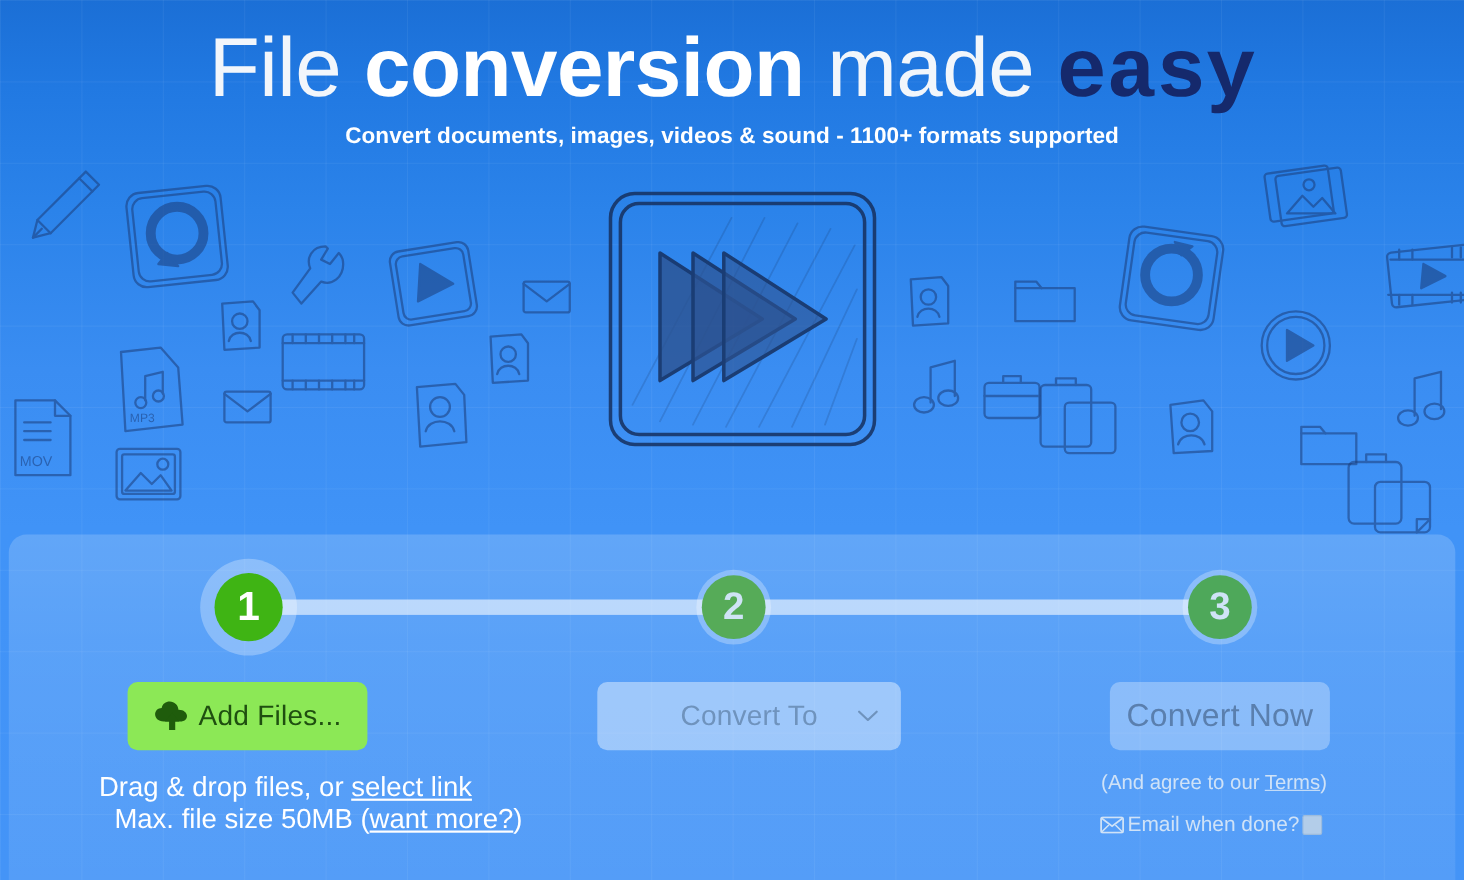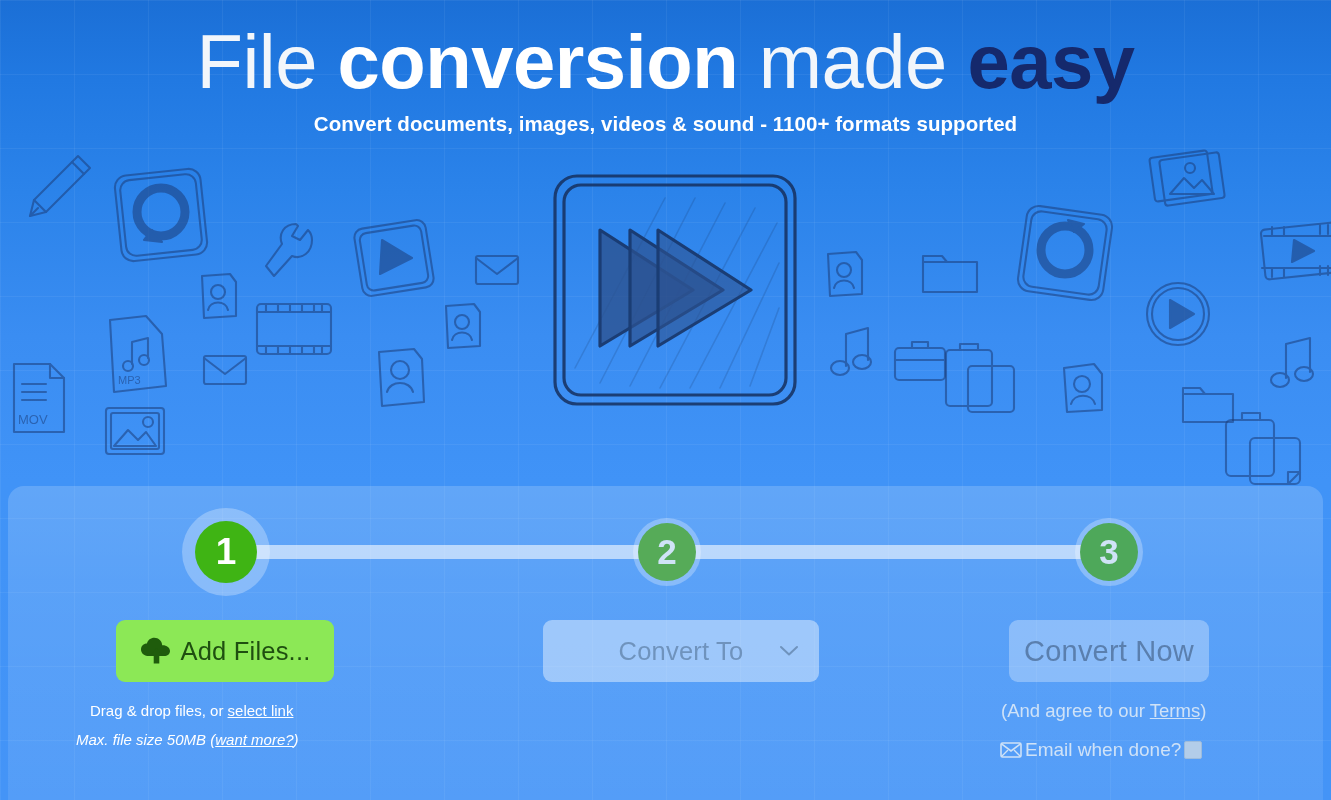--- a/index.html
+++ b/index.html
@@ -46,21 +46,21 @@
     text-align: center;
   }
   #headline {
     font-size: 76px;
     line-height: 92px;
     letter-spacing: -0.5px;
     white-space: nowrap;
   }
   .hl-light { color: #f2f6fb; font-weight: 400; }
   .hl-bold  { color: #ffffff; font-weight: 700; }
-  .hl-dark  { color: #15296c; font-weight: 700; }
+  .hl-dark  { color: #15296c; font-weight: 700; font-family: Liberation Mono, monospace; }
 
   #subtitle {
     position: absolute;
     top: 112px;
     left: 0;
     width: 100%;
     text-align: center;
     color: #ffffff;
     font-size: 20.5px;
     font-weight: 700;
@@ -219,25 +219,25 @@
   #convert-now-label {
     color: #5a7fae;
     font-size: 29px;
     letter-spacing: 0.2px;
   }
 
   
   .helper {
     position: absolute;
     color: #ffffff;
-    font-size: 15px;
+    font-size: 25px;
     white-space: nowrap;
   }
   #helper-drag { left: 90px; top: 702px; }
-  #helper-size { left: 76px; top: 731px; font-style: italic; }
+  #helper-size { left: 104px; top: 731px; }
 
   .helper a, .inline-link {
     color: #ffffff;
     text-decoration: underline;
     cursor: pointer;
   }
 
   #helper-terms {
     position: absolute;
     left: 1001px; top: 700px;

